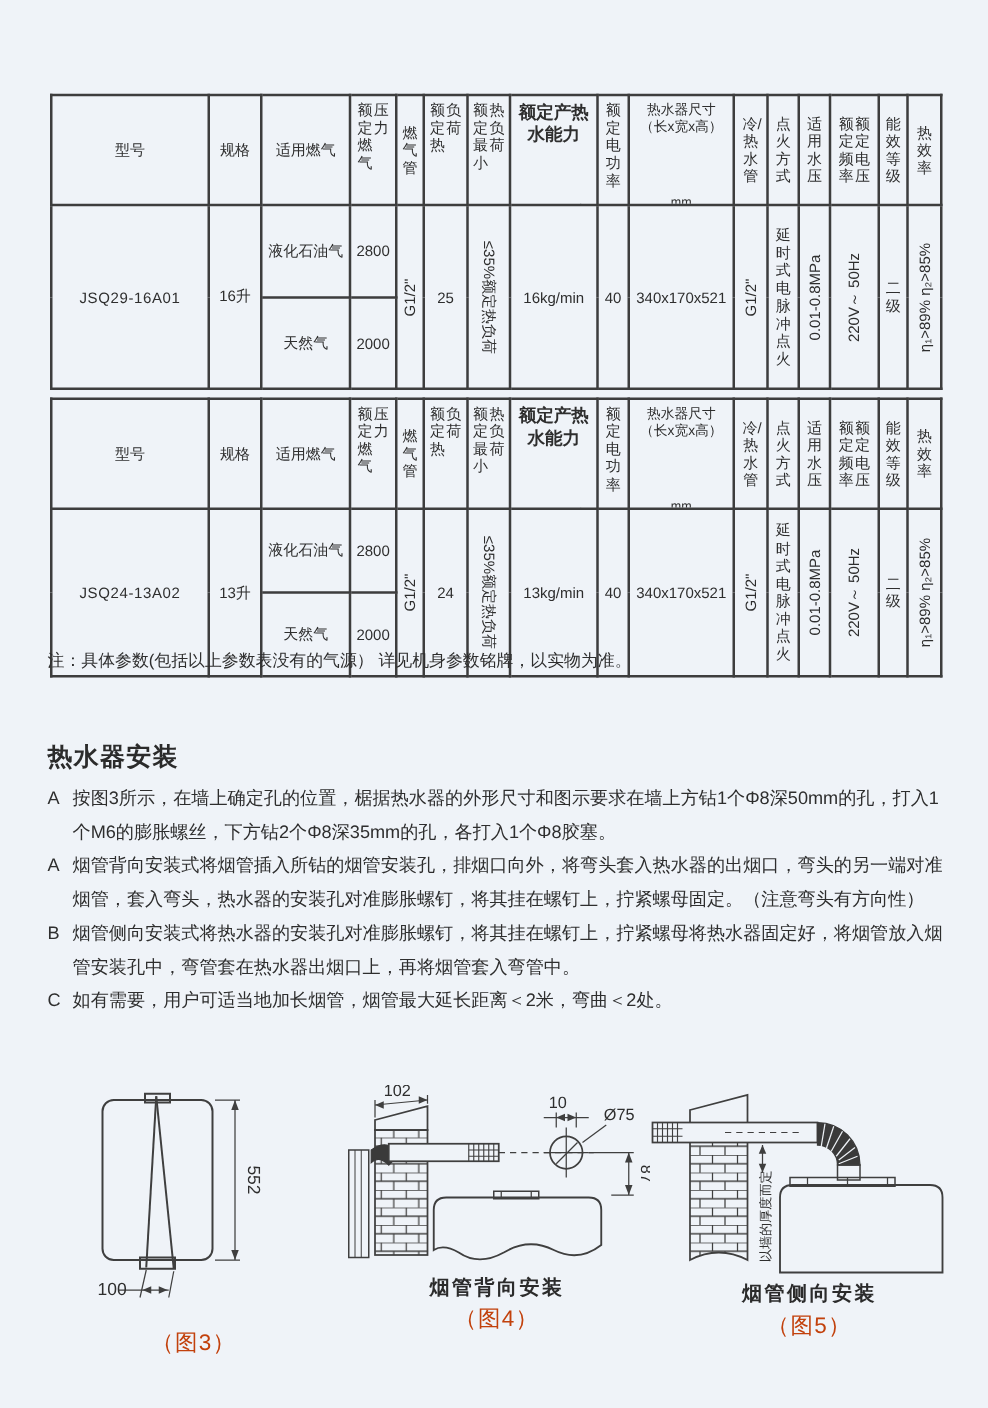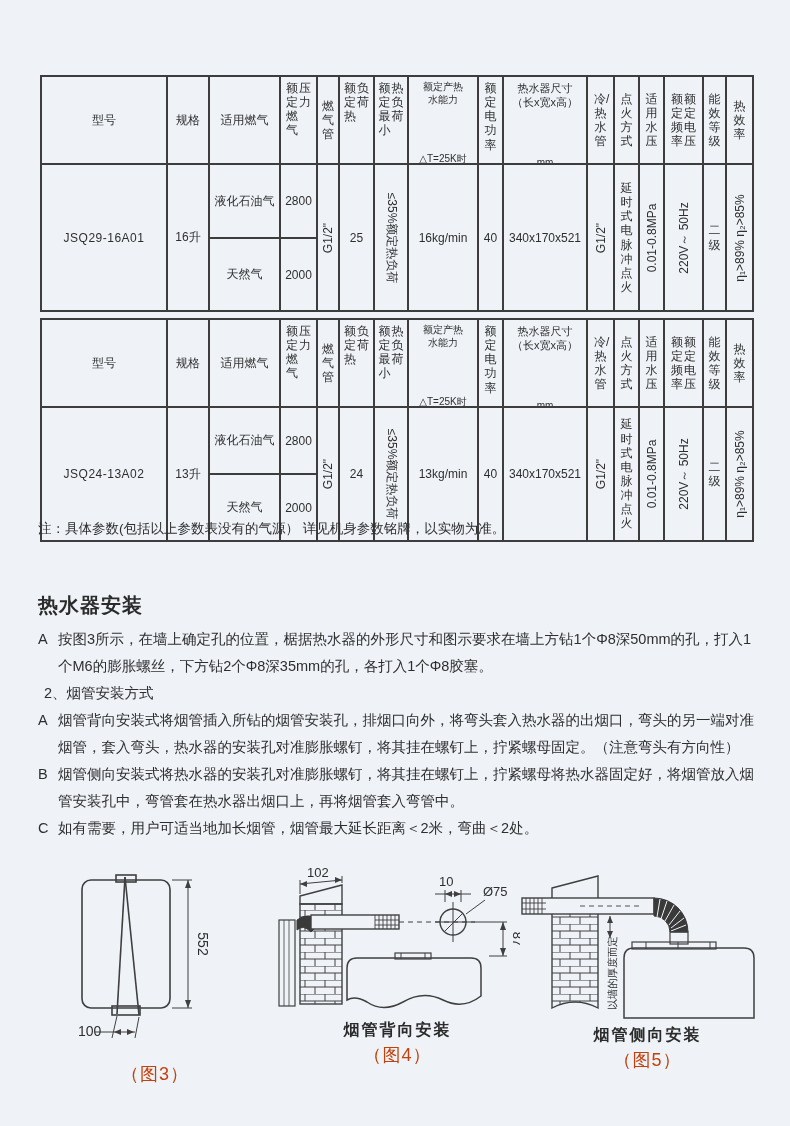--- a/index.html
+++ b/index.html
@@ -31,21 +31,21 @@
   #table2 tr.r1{height:67px;}
   #table2 tr.r2{height:67px;}
 
   .hcell{display:flex;flex-direction:column;align-items:center;justify-content:space-between;height:84px;padding:3px 0;box-sizing:border-box;}
   .hcell .mid{flex:1;display:flex;align-items:center;justify-content:center;}
   .hcell .unit{font-size:10px;line-height:1;padding-bottom:1px;margin-top:48px;}
   .hcenter{display:flex;align-items:center;justify-content:center;height:100%;}
 
   .vtxt{display:inline-block;width:1.1em;word-break:break-all;line-height:1.18;font-size:12px;white-space:normal;}
   .vpair{display:flex;flex-direction:row;justify-content:center;gap:0;}
-  .wrapnarrow{display:inline-block;max-width:4.4em;font-size:10px;line-height:1.25;}
+  .wrapnarrow{display:inline-block;max-width:4.4em;font-size:14px;line-height:1.25;font-weight:bold;}
   .twoline{font-size:11px;line-height:1.3;}
 
   .rot,.rotcw{position:absolute;left:50%;top:50%;white-space:nowrap;font-size:12px;}
   .rot{transform:translate(-50%,-50%) rotate(-90deg);}
   .rotcw{transform:translate(-50%,-50%) rotate(90deg);}
 
   .model-cell{font-size:15px;letter-spacing:.5px;}
   .spec-cell{font-size:14px;border-radius:12px;}
   .gas-cell{font-size:13px;}
   .num-cell{font-size:13px;}
@@ -391,21 +391,20 @@
 
   <div id="note">注：具体参数(包括以上参数表没有的气源） 详见机身参数铭牌，以实物为准。</div>
 
   <div class="h1" id="title-install">热水器安装</div>
 
   <div id="install-list">
     <div class="step">
         <span class="pfx">A</span>
         <span class="body">按图3所示，在墙上确定孔的位置，椐据热水器的外形尺寸和图示要求在墙上方钻1个Φ8深50mm的孔，打入1个M6的膨胀螺丝，下方钻2个Φ8深35mm的孔，各打入1个Φ8胶塞。</span>
       </div>
-    <div class="step step-num">2、烟管安装方式</div>
     <div class="step">
         <span class="pfx">A</span>
         <span class="body">烟管背向安装式将烟管插入所钻的烟管安装孔，排烟口向外，将弯头套入热水器的出烟口，弯头的另一端对准烟管，套入弯头，热水器的安装孔对准膨胀螺钉，将其挂在螺钉上，拧紧螺母固定。（注意弯头有方向性）</span>
       </div>
     <div class="step">
         <span class="pfx">B</span>
         <span class="body">烟管侧向安装式将热水器的安装孔对准膨胀螺钉，将其挂在螺钉上，拧紧螺母将热水器固定好，将烟管放入烟管安装孔中，弯管套在热水器出烟口上，再将烟管套入弯管中。</span>
       </div>
     <div class="step">
         <span class="pfx">C</span>

